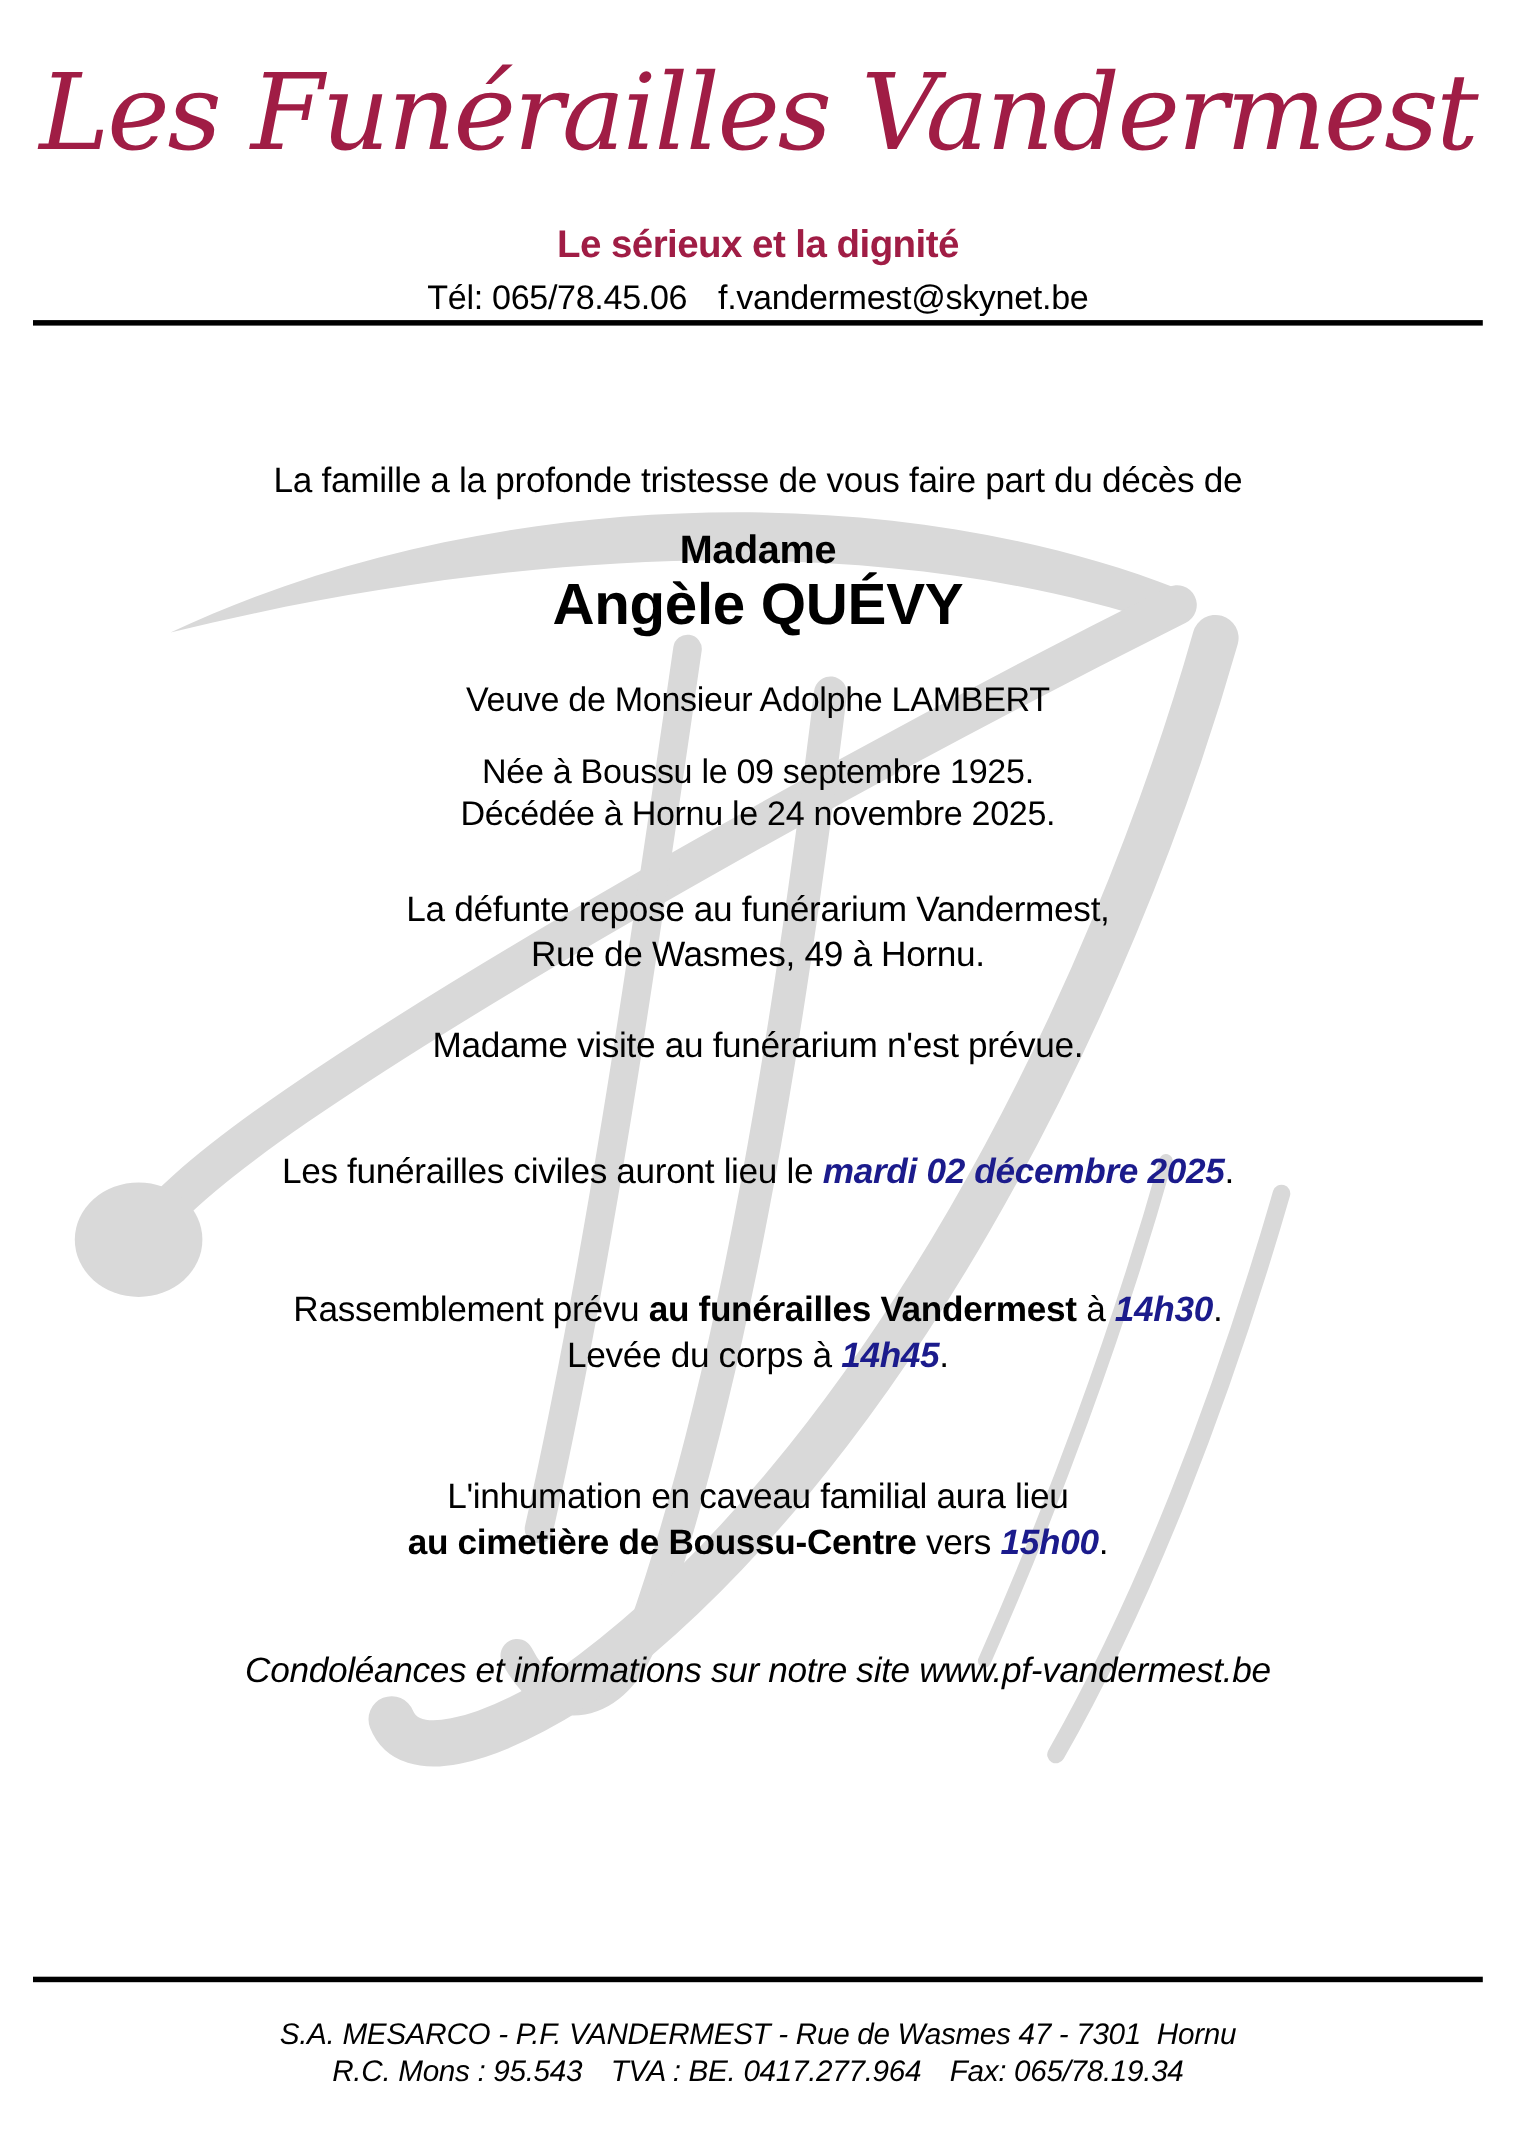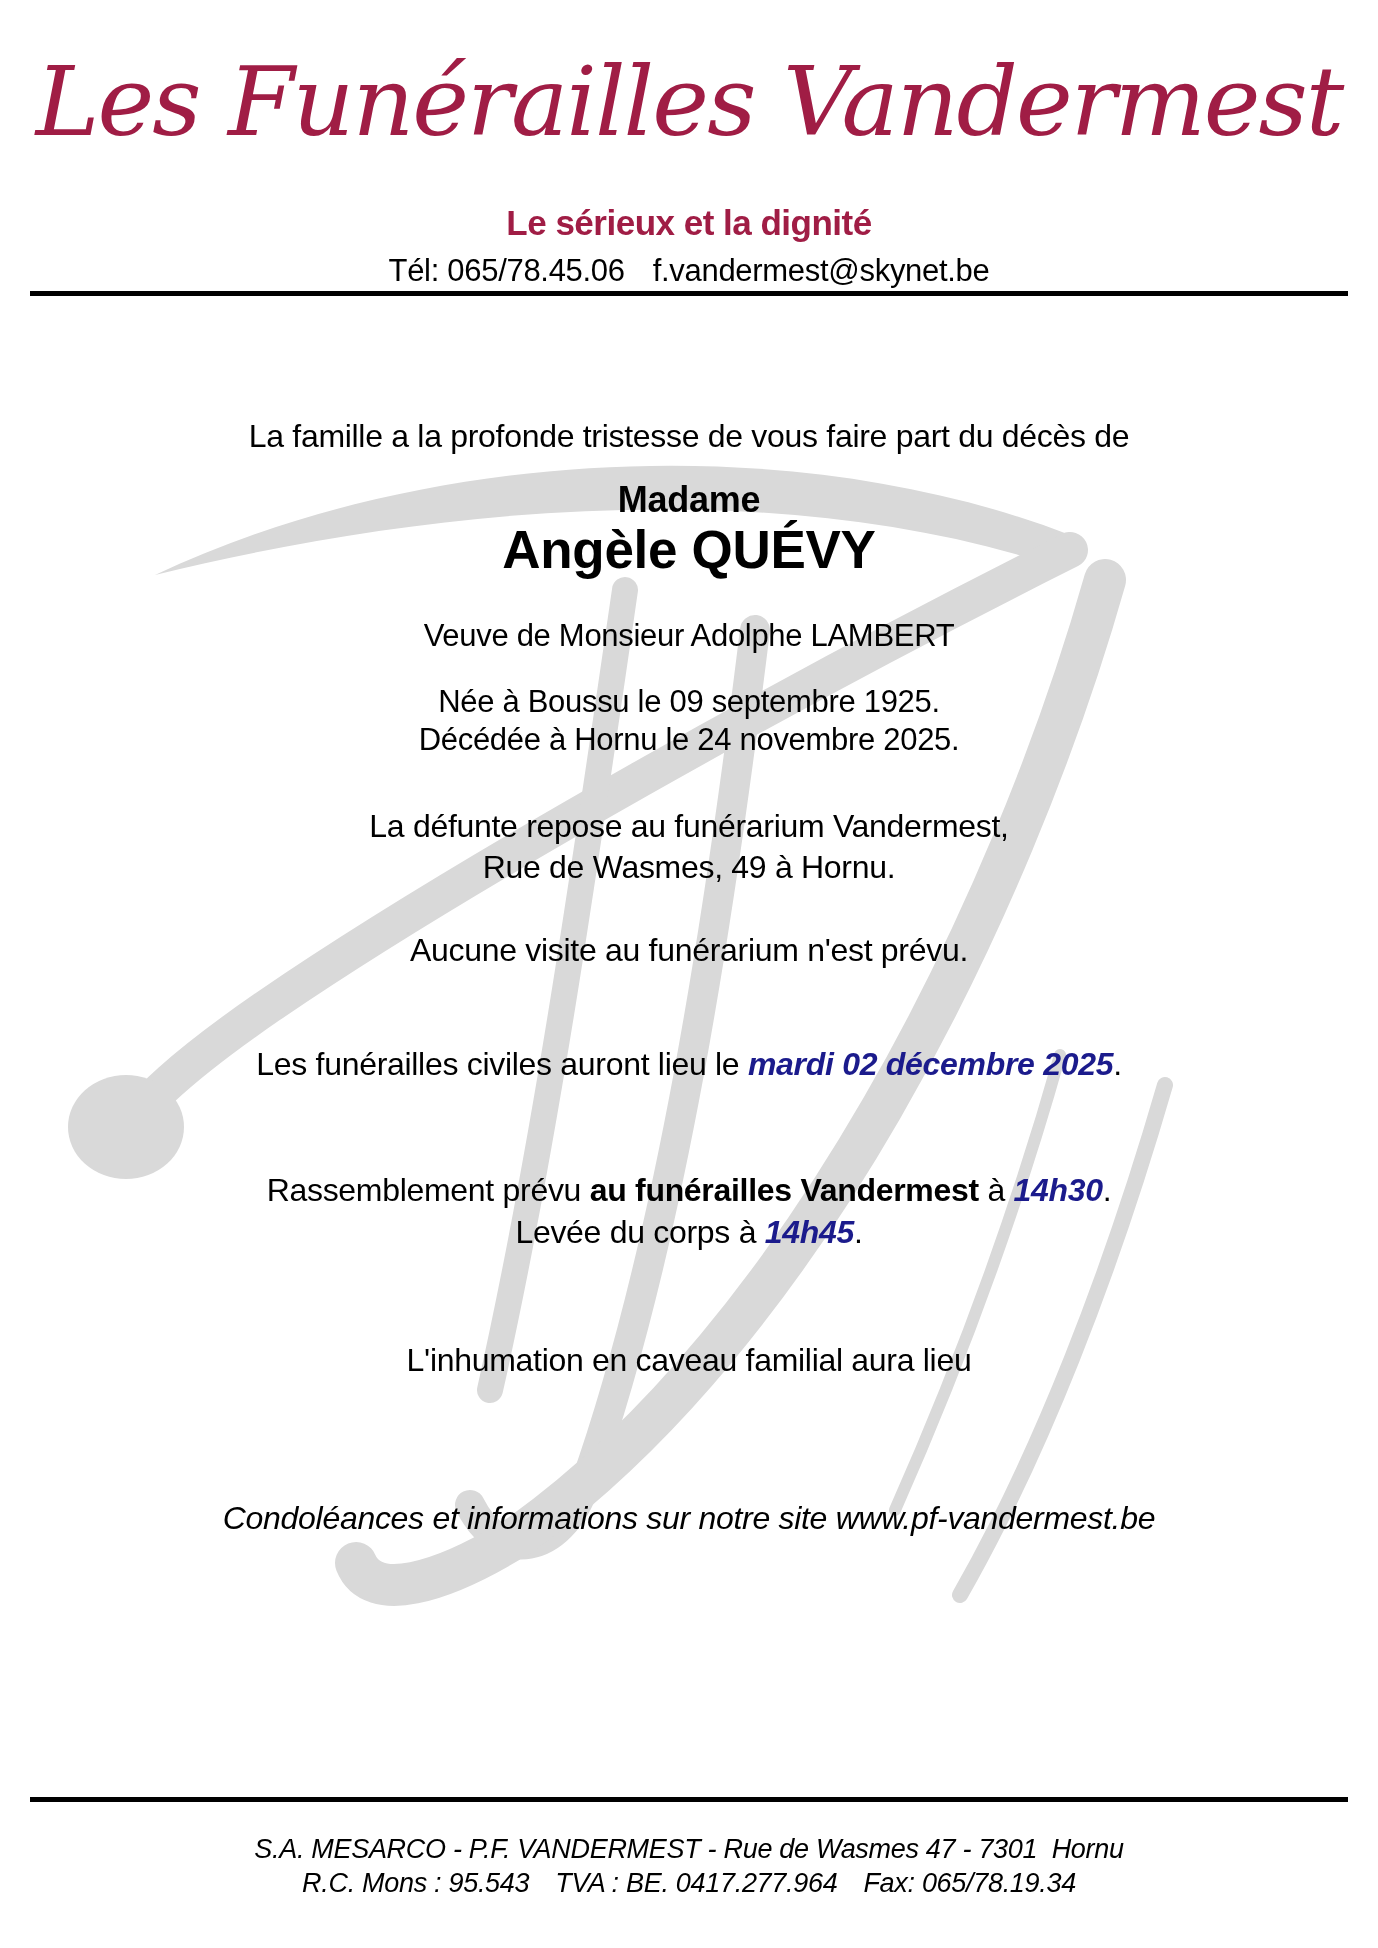--- a/index.html
+++ b/index.html
@@ -91,31 +91,32 @@
   <div class="abs dates">
       <div><span class="line">Née à Boussu le 09 septembre 1925.</span></div>
       <div><span class="line">Décédée à Hornu le 24 novembre 2025.</span></div>
     </div>
 
   <div class="abs repose">
       <div><span class="line">La défunte repose au funérarium Vandermest,</span></div>
       <div><span class="line">Rue de Wasmes, 49 à Hornu.</span></div>
     </div>
 
-  <div class="abs no-visit"><span class="line">Aucune visite au funérarium n'est prévu.</span></div>
+  <div class="abs no-visit"><span class="line">Madame visite au funérarium n'est prévue.</span></div>
 
   <div class="abs funeral"><span class="line">Les funérailles civiles auront lieu le </span><span class="line hl">mardi 02 décembre 2025</span><span class="line">.</span></div>
 
   <div class="abs gathering">
       <div><span class="line">Rassemblement prévu </span><span class="line b">au funérailles Vandermest</span><span class="line"> à </span><span class="line hl">14h30</span><span class="line">.</span></div>
       <div><span class="line">Levée du corps à </span><span class="line hl">14h45</span><span class="line">.</span></div>
     </div>
 
   <div class="abs inhumation">
       <div><span class="line">L'inhumation en caveau familial aura lieu</span></div>
+      <div><span class="line b">au cimetière de Boussu-Centre</span><span class="line"> vers </span><span class="line hl">15h00</span><span class="line">.</span></div>
     </div>
 
   <div class="abs condolences"><span class="line">Condoléances et informations sur notre site www.pf-vandermest.be</span></div>
 
   <div class="rule rule-bottom"></div>
   <div class="abs footer">
     <div><span class="line">S.A. MESARCO - P.F. VANDERMEST - Rue de Wasmes 47 - 7301  Hornu</span></div>
     <div class="footer-l2">
         <span class="line">R.C. Mons : 95.543</span>
         <span class="line">TVA : BE. 0417.277.964</span>

